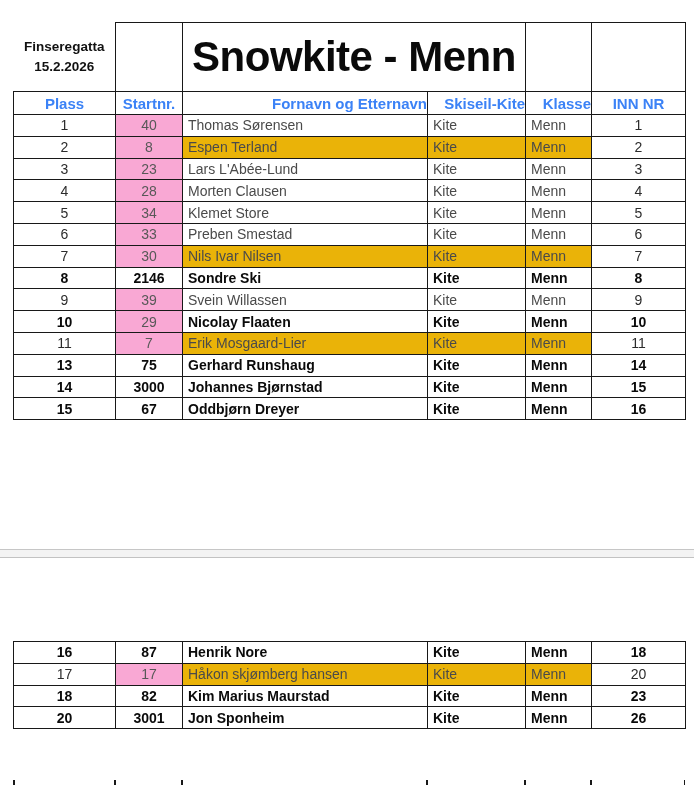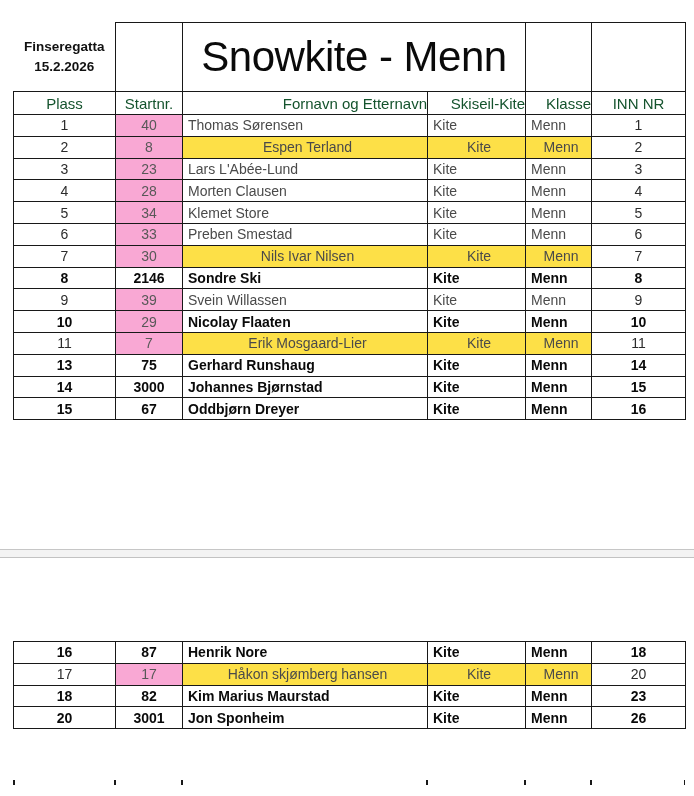--- a/index.html
+++ b/index.html
@@ -6,39 +6,39 @@
   html,body { background:#ffffff; }
   body { font-family:"Liberation Sans", sans-serif; }
   .sheet { position:relative; width:694px; height:796px; background:#fff; overflow:hidden; }
 
   table.res { position:absolute; left:13px; border-collapse:collapse; table-layout:fixed; width:672px; }
   table.res td, table.res th { border:1.5px solid #181818; overflow:hidden; white-space:nowrap; }
 
   
   td.corner { border:none !important; text-align:center; vertical-align:middle;
               font-weight:700; font-size:13.5px; color:#111; line-height:1.45; }
-  td.titlecell { text-align:center; vertical-align:middle; font-weight:400; font-size:42px;
+  td.titlecell { text-align:center; vertical-align:middle; font-weight:700; font-size:42px;
                  letter-spacing:-0.5px; color:#0a0a0a; }
   tr.titlerow td { height:69px; }
 
   
-  tr.headrow th { height:23px; font-size:15px; font-weight:400; color:#14532d; background:#fff; }
+  tr.headrow th { height:23px; font-size:15px; font-weight:700; color:#3b82f6; background:#fff; }
   th.c { text-align:center; }
   th.l { text-align:right; padding-left:5px; }
 
   
   tr.datarow td { height:21.8px; font-size:14px; vertical-align:middle; }
   td.c { text-align:center; }
   td.l { text-align:left; padding-left:5px; }
 
   tr.muted td { color:#4a4a4a; font-weight:400; }
   tr.muted td.num { color:#2c2c2c; }
   tr.strong td { color:#0a0a0a; font-weight:700; }
   td.snr-muted { background:#f9a8d4; color:#585858 !important; font-weight:400 !important; }
-  tr.tinted td.tintable { background:#fde047;text-align:center; }
+  tr.tinted td.tintable { background:#eab308; }
 
   
   .pagebreak { position:absolute; left:0; top:549px; width:694px; height:9px;
                background:#f3f3f3; border-top:1px solid #c6c6c6; border-bottom:1px solid #c2c2c2; }
 
   
   .stubs { position:absolute; left:13px; top:780px; width:672px; height:5px; }
   .stub { position:absolute; top:0; width:1.5px; height:5px; background:#181818; }
 </style>
 </head>

